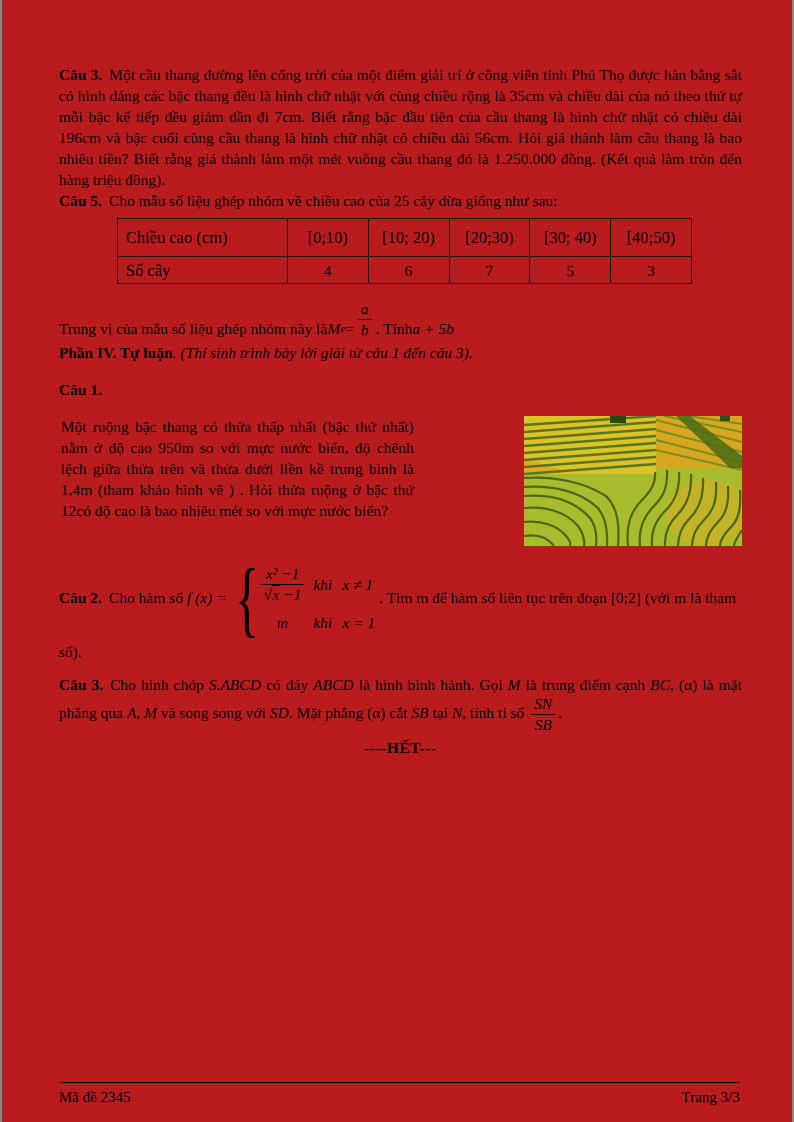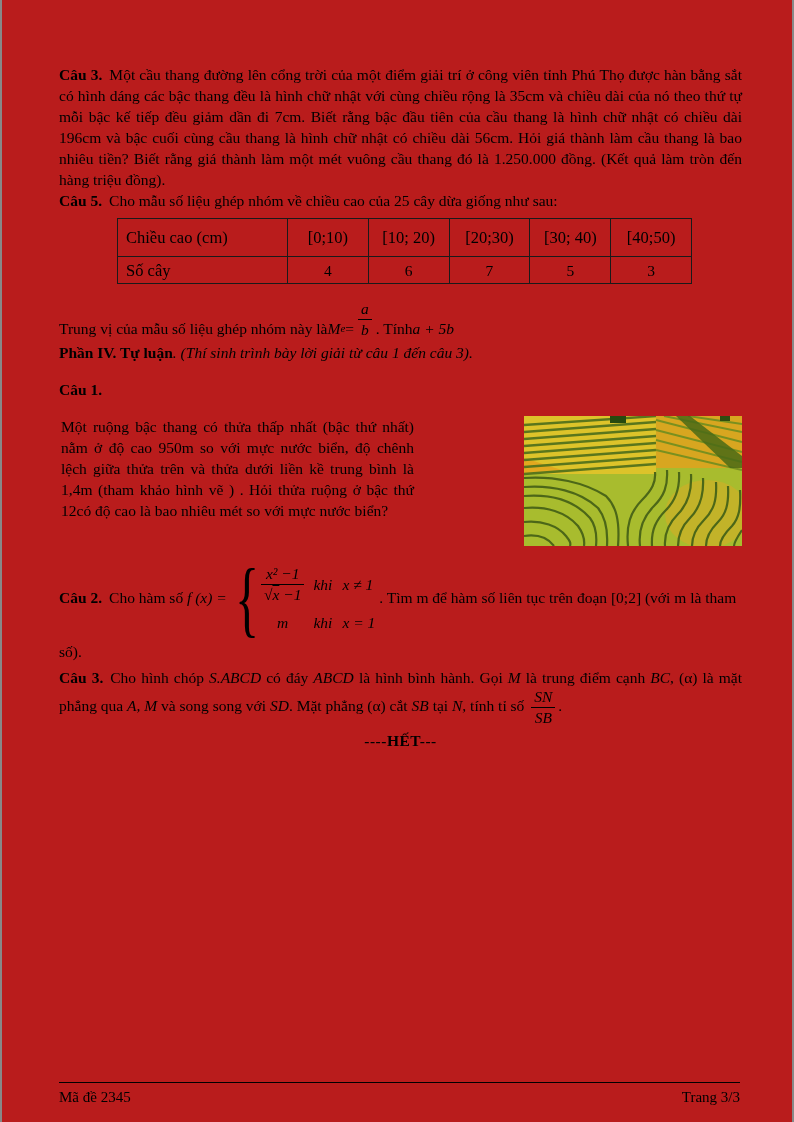--- a/index.html
+++ b/index.html
@@ -48,21 +48,21 @@
 
   .c2-para { margin-top:11px; text-align:left; }
   .cases { display:inline-flex; align-items:center; vertical-align:middle; margin:0 4px; }
   .brace { font-size:84px; line-height:1; display:inline-block; transform:scaleX(.6); margin:0 -6px 0 -8px; font-weight:400; }
   .case-grid { display:grid; grid-template-columns:auto auto; column-gap:16px; row-gap:7px; align-items:center;gap:9px; }
   .case-grid .val { justify-self:center; }
   .case-grid .cond { justify-self:start; font-style:italic; }
   .ol { text-decoration:overline; }
   .khi { margin-right:10px; }
 
-  .c3-para { margin-top:5px; text-align:justify;font-family:Liberation Serif, serif; }
+  .c3-para { margin-top:12px; text-align:justify;font-family:Liberation Serif, serif; }
   .c3-para .frac { margin:0 3px; font-style:italic; }
 
   .end-line { margin-top:3px; text-align:center; font-weight:bold; letter-spacing:.5px; }
 
   .footer {
     position:absolute; left:57px; top:1082px; width:681px;
     border-top:1.6px solid #000;
     display:flex; justify-content:space-between;
     padding-top:4px; font-size:15px;
   }

